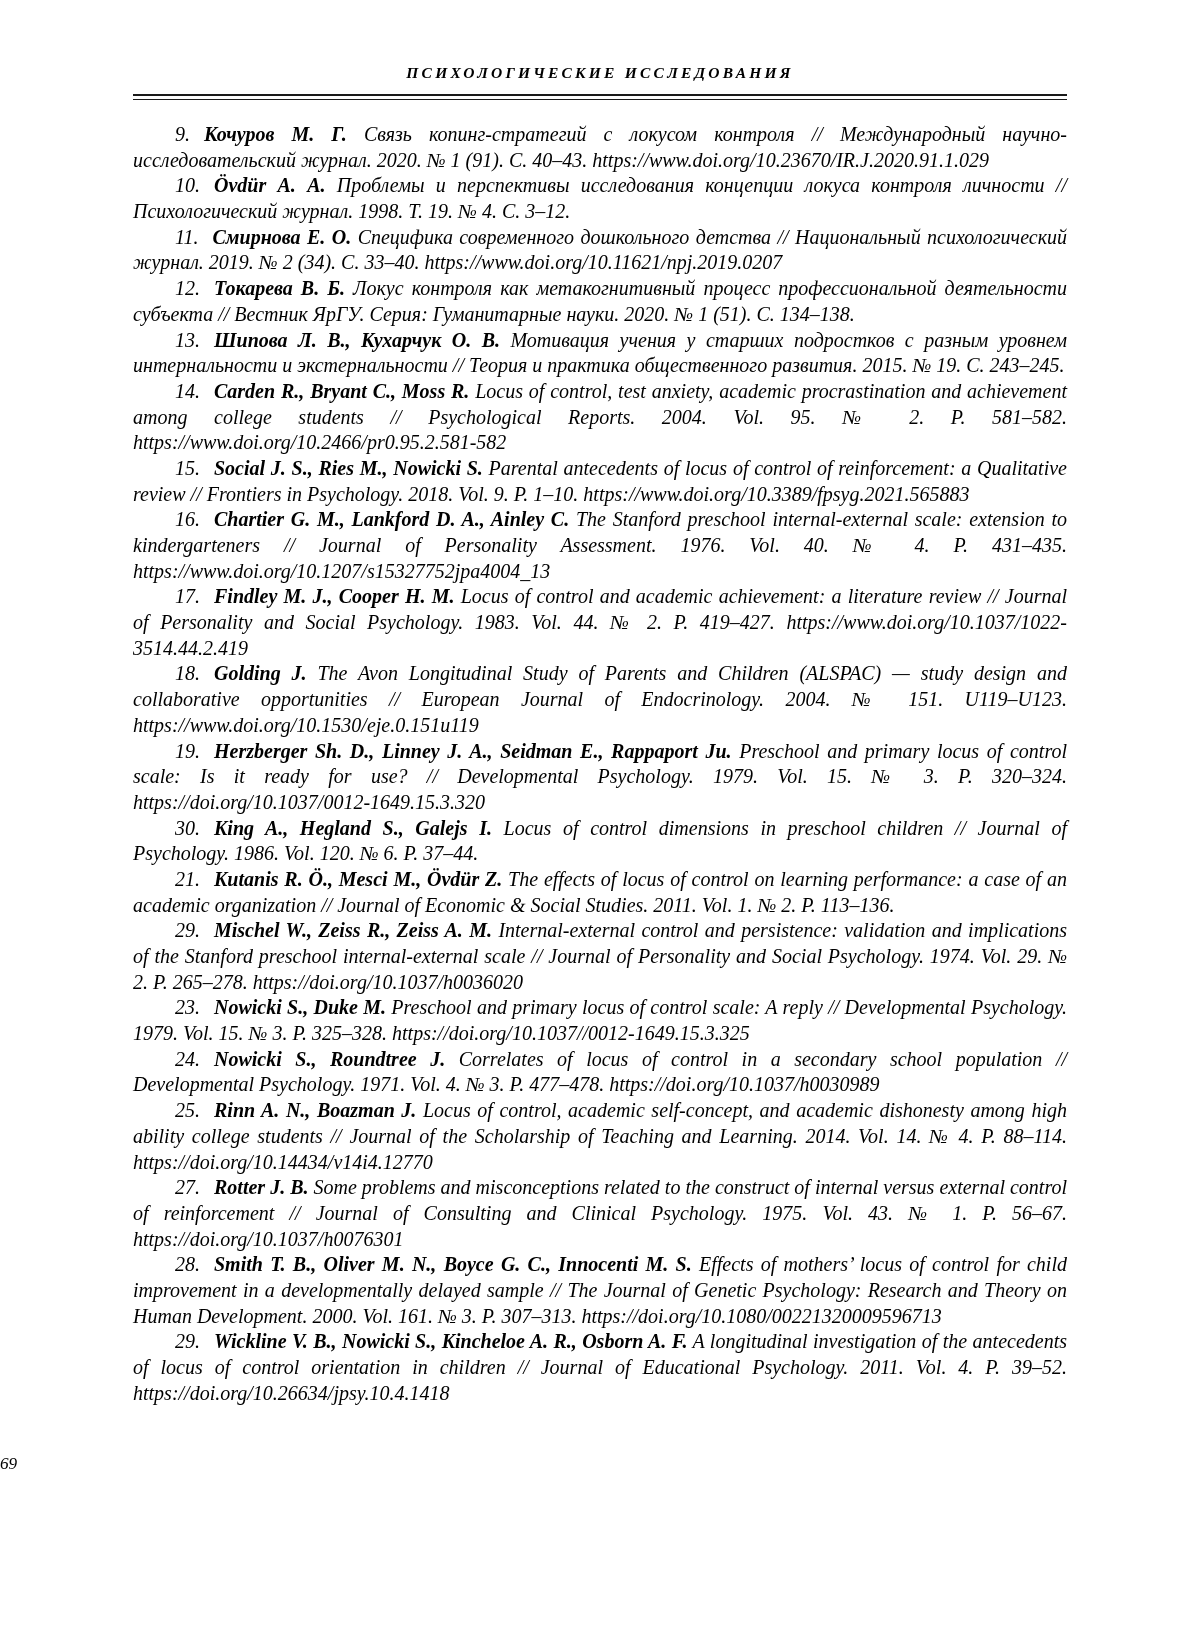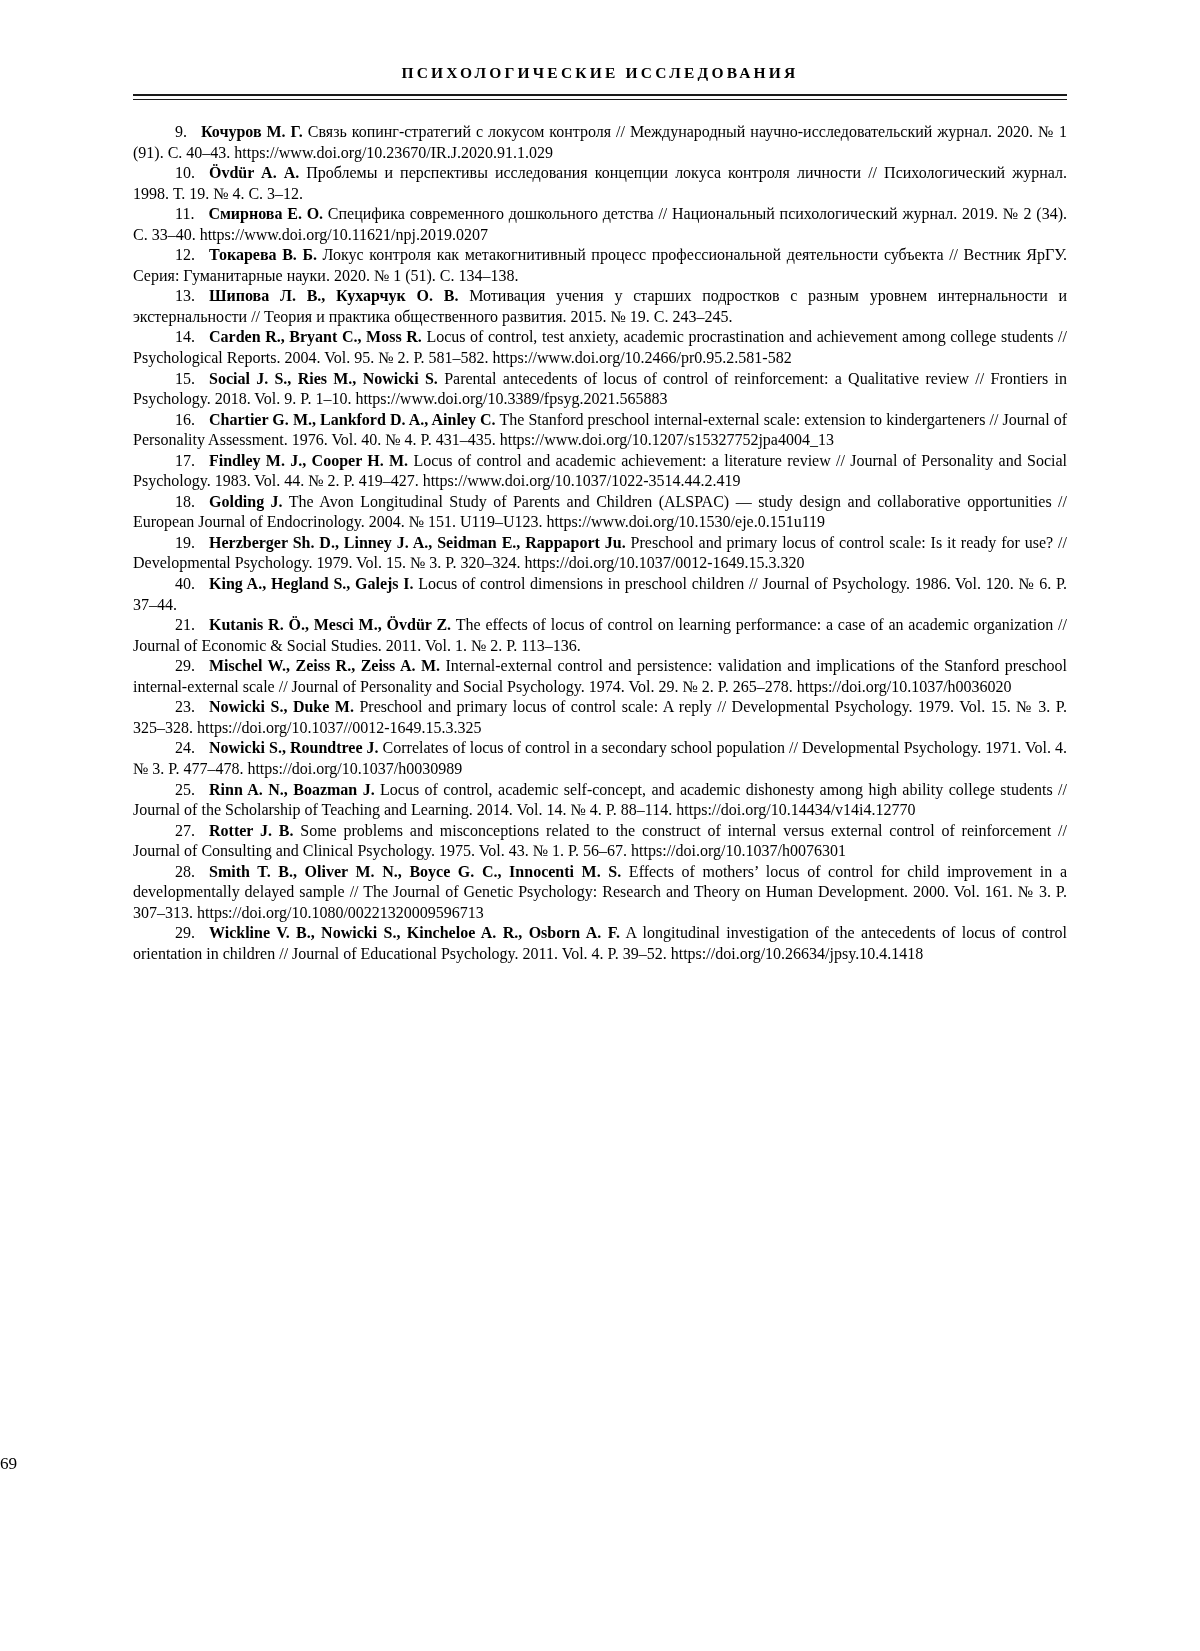--- a/index.html
+++ b/index.html
@@ -9,20 +9,21 @@
   }
   .page {
     position: relative;
     width: 1200px;
     height: 1651px;
     margin: 0 auto;
     background: #ffffff;
     font-family: "Liberation Serif", serif;
     color: #000000;
     box-sizing: border-box;
+    font-style: italic;
   }
   .content {
     position: absolute;
     left: 133px;
     top: 64px;
     width: 934px;
   }
   .running-head {
     text-align: center;
     font-family: "Liberation Serif", serif;
@@ -34,21 +35,21 @@
     margin: 0 0 12px 0;
     white-space: nowrap;
   }
   .rule-double {
     border-top: 2.2px solid #1a1a1a;
     border-bottom: 1.1px solid #1a1a1a;
     height: 3px;
     margin: 0 0 22px 0;
   }
   .refs {
-    font-size: 16px;
+    font-size: 20px;
     line-height: 1.285;
     text-align: justify;
     text-justify: inter-word;
   }
   .ref {
     margin: 0;
     padding: 0;
     text-indent: 42px;
     hyphens: manual;
   }
@@ -88,21 +89,21 @@
         <p class="ref"><span class="num">10.</span><span class="gap"></span><b>Övdür А. А.</b><span> Проблемы и перспективы исследования концепции локуса контроля личности // Психологический журнал. 1998. Т. 19. № 4. С. 3–12.</span></p>
         <p class="ref"><span class="num">11.</span><span class="gap"></span><b>Смирнова Е. О.</b><span> Специфика современного дошкольного детства // Национальный психологический журнал. 2019. № 2 (34). С. 33–40. https://www.doi.org/10.11621/npj.2019.0207</span></p>
         <p class="ref"><span class="num">12.</span><span class="gap"></span><b>Токарева В. Б.</b><span> Локус контроля как метакогнитивный процесс профессиональной деятельности субъекта // Вестник ЯрГУ. Серия: Гуманитарные науки. 2020. № 1 (51). С. 134–138.</span></p>
         <p class="ref"><span class="num">13.</span><span class="gap"></span><b>Шипова Л. В., Кухарчук О. В.</b><span> Мотивация учения у старших подростков с разным уровнем интернальности и экстернальности // Теория и практика общественного развития. 2015. № 19. С. 243–245.</span></p>
         <p class="ref"><span class="num">14.</span><span class="gap"></span><b>Carden R., Bryant C., Moss R.</b><span> Locus of control, test anxiety, academic procrastination and achievement among college students // Psychological Reports. 2004. Vol. 95. № 2. P. 581–582. https://www.doi.org/10.2466/pr0.95.2.581-582</span></p>
         <p class="ref"><span class="num">15.</span><span class="gap"></span><b>Social J. S., Ries M., Nowicki S.</b><span> Parental antecedents of locus of control of reinforcement: a Qualitative review // Frontiers in Psychology. 2018. Vol. 9. P. 1–10. https://www.doi.org/10.3389/fpsyg.2021.565883</span></p>
         <p class="ref"><span class="num">16.</span><span class="gap"></span><b>Chartier G. M., Lankford D. A., Ainley C.</b><span> The Stanford preschool internal-external scale: extension to kindergarteners // Journal of Personality Assessment. 1976. Vol. 40. № 4. P. 431–435. https://www.doi.org/10.1207/s15327752jpa4004_13</span></p>
         <p class="ref"><span class="num">17.</span><span class="gap"></span><b>Findley M. J., Cooper H. M.</b><span> Locus of control and academic achievement: a literature review // Journal of Personality and Social Psychology. 1983. Vol. 44. № 2. P. 419–427. https://www.doi.org/10.1037/1022-3514.44.2.419</span></p>
         <p class="ref"><span class="num">18.</span><span class="gap"></span><b>Golding J.</b><span> The Avon Longitudinal Study of Parents and Children (ALSPAC) — study design and collaborative opportunities // European Journal of Endocrinology. 2004. № 151. U119–U123. https://www.doi.org/10.1530/eje.0.151u119</span></p>
         <p class="ref"><span class="num">19.</span><span class="gap"></span><b>Herzberger Sh. D., Linney J. A., Seidman E., Rappaport Ju.</b><span> Preschool and primary locus of control scale: Is it ready for use? // Developmental Psychology. 1979. Vol. 15. № 3. P. 320–324. https://doi.org/10.1037/0012-1649.15.3.320</span></p>
-        <p class="ref"><span class="num">40.</span><span class="gap"></span><b>King A., Hegland S., Galejs I.</b><span> Locus of control dimensions in preschool children // Journal of Psychology. 1986. Vol. 120. № 6. P. 37–44.</span></p>
+        <p class="ref"><span class="num">30.</span><span class="gap"></span><b>King A., Hegland S., Galejs I.</b><span> Locus of control dimensions in preschool children // Journal of Psychology. 1986. Vol. 120. № 6. P. 37–44.</span></p>
         <p class="ref"><span class="num">21.</span><span class="gap"></span><b>Kutanis R. Ö., Mesci M., Övdür Z.</b><span> The effects of locus of control on learning performance: a case of an academic organization // Journal of Economic &amp; Social Studies. 2011. Vol. 1. № 2. P. 113–136.</span></p>
         <p class="ref"><span class="num">29.</span><span class="gap"></span><b>Mischel W., Zeiss R., Zeiss A. M.</b><span> Internal-external control and persistence: validation and implications of the Stanford preschool internal-external scale // Journal of Personality and Social Psychology. 1974. Vol. 29. № 2. P. 265–278. https://doi.org/10.1037/h0036020</span></p>
         <p class="ref"><span class="num">23.</span><span class="gap"></span><b>Nowicki S., Duke M.</b><span> Preschool and primary locus of control scale: A reply // Developmental Psychology. 1979. Vol. 15. № 3. P. 325–328. https://doi.org/10.1037//0012-1649.15.3.325</span></p>
         <p class="ref"><span class="num">24.</span><span class="gap"></span><b>Nowicki S., Roundtree J.</b><span> Correlates of locus of control in a secondary school population // Developmental Psychology. 1971. Vol. 4. № 3. P. 477–478. https://doi.org/10.1037/h0030989</span></p>
         <p class="ref"><span class="num">25.</span><span class="gap"></span><b>Rinn A. N., Boazman J.</b><span> Locus of control, academic self-concept, and academic dishonesty among high ability college students // Journal of the Scholarship of Teaching and Learning. 2014. Vol. 14. № 4. P. 88–114. https://doi.org/10.14434/v14i4.12770</span></p>
         <p class="ref"><span class="num">27.</span><span class="gap"></span><b>Rotter J. B.</b><span> Some problems and misconceptions related to the construct of internal versus external control of reinforcement // Journal of Consulting and Clinical Psychology. 1975. Vol. 43. № 1. P. 56–67. https://doi.org/10.1037/h0076301</span></p>
         <p class="ref"><span class="num">28.</span><span class="gap"></span><b>Smith T. B., Oliver M. N., Boyce G. C., Innocenti M. S.</b><span> Effects of mothers’ locus of control for child improvement in a developmentally delayed sample // The Journal of Genetic Psychology: Research and Theory on Human Development. 2000. Vol. 161. № 3. P. 307–313. https://doi.org/10.1080/00221320009596713</span></p>
         <p class="ref"><span class="num">29.</span><span class="gap"></span><b>Wickline V. B., Nowicki S., Kincheloe A. R., Osborn A. F.</b><span> A longitudinal investigation of the antecedents of locus of control orientation in children // Journal of Educational Psychology. 2011. Vol. 4. P. 39–52. https://doi.org/10.26634/jpsy.10.4.1418</span></p>
       </div>
 

